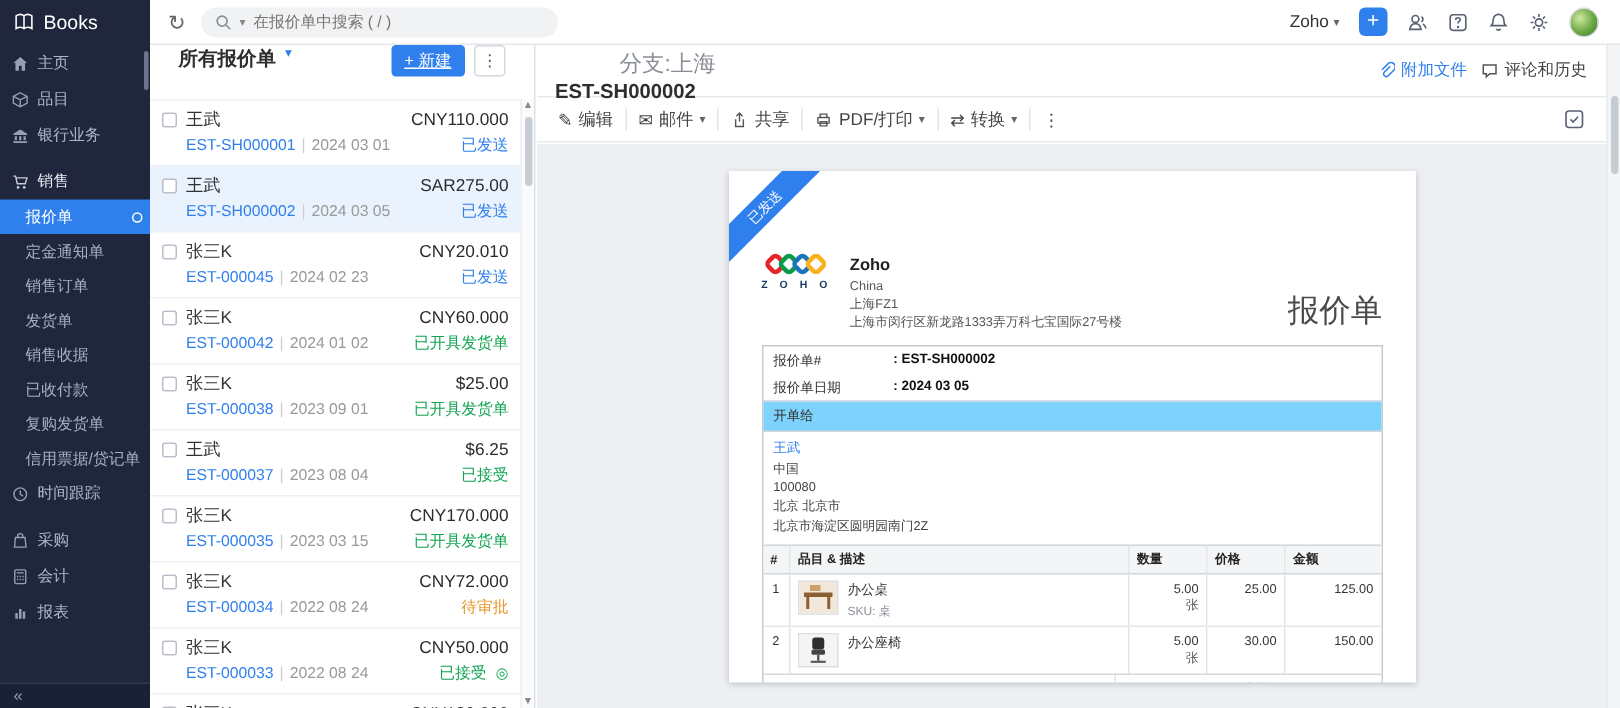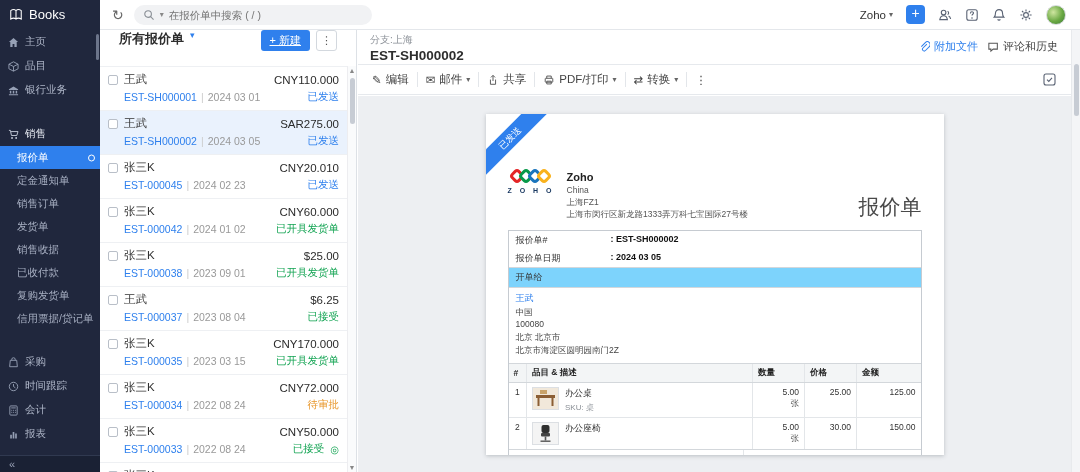--- a/index.html
+++ b/index.html
@@ -19,21 +19,21 @@
   .org .caret { font-size:8px; color:#666; }
   .plusbtn { width:19px; height:19px; background:#2f80ed; border-radius:4px; color:#fff; font-size:14px; line-height:17px; text-align:center; cursor:pointer; }
   .topicon { cursor:pointer; }
   .avatar { width:20px; height:20px; border-radius:50%; background:radial-gradient(circle at 35% 35%, #cfe6a0, #6aa843 55%, #3e7d3a); border:1px solid #d7dade; cursor:pointer; }
 
   
   .sidebar { position:absolute; top:30px; left:0; width:100px; bottom:0; background:#20273d; color:#aeb6c8; overflow:hidden; z-index:20; }
   .side-scroll-thumb { position:absolute; right:1px; top:4px; width:3px; height:26px; background:#8d97ad; border-radius:2px; opacity:.7; }
   .side-item { display:flex; align-items:center; gap:6px; padding:5px 8px; font-size:10.5px; cursor:pointer; white-space:nowrap; }
   .side-item svg { flex:none; }
-  .sec-gap { margin-top:20px; }
+  .sec-gap { margin-top:7px; }
   .side-sub { padding:4.5px 8px 4.5px 17px; font-size:10.5px; color:#a6aec1; cursor:pointer; white-space:nowrap; }
   .side-sub.active { background:#2f80ed; color:#fff; position:relative; }
   .side-sub.active::after { content:""; position:absolute; right:5px; top:50%; transform:translateY(-50%); width:5px; height:5px; border:1px solid #fff; border-radius:50%; background:#2f80ed; }
   .side-collapse { position:absolute; bottom:0; left:0; right:0; height:17px; background:#1a2134; border-top:1px solid #303950; color:#98a1b5; font-size:11px; display:flex; align-items:center; padding-left:9px; cursor:pointer; }
 
   
   .listpanel { position:absolute; top:30px; left:100px; width:257px; bottom:0; background:#fff; border-right:1px solid #dde1e6; z-index:10; }
   .list-header { height:36px; display:flex; align-items:flex-start; gap:6px; padding:0 19px; }
   .list-title { font-size:13px; font-weight:bold; color:#2e2e2e; cursor:pointer; }
   .list-title-caret { color:#2f80ed; font-size:9px; cursor:pointer; }
@@ -54,21 +54,21 @@
   .st-blue { color:#2f80ed; } .st-green { color:#13a453; } .st-orange { color:#e8972b; }
   .st-eye { color:#13a453; font-size:10px; margin-left:2px; cursor:pointer; }
   .list-scroll { position:absolute; top:36px; right:0; bottom:0; width:9px; background:#fafbfc; border-left:1px solid #ededf0; }
   .list-scroll .up { position:absolute; top:1px; left:0; right:0; text-align:center; font-size:7px; color:#888; cursor:pointer; }
   .list-scroll .down { position:absolute; bottom:1px; left:0; right:0; text-align:center; font-size:7px; color:#888; cursor:pointer; }
   .list-thumb { position:absolute; top:12px; left:1.5px; width:5px; height:46px; background:#c7ccd4; border-radius:3px; cursor:pointer; }
 
   
   .detail { position:absolute; top:30px; left:358px; right:0; bottom:0; background:#fff; }
   .detail-header { height:35px; border-bottom:1px solid #e6e9ed; position:relative; padding:3px 12px 0; }
-  .branch { font-size:10px; color:#8a8f96; }
+  .branch { font-size:15px; color:#8a8f96;margin-left:43px; }
   .dtitle { font-size:13.5px; font-weight:bold; color:#2e2e2e; margin-top:1px; }
   .dh-right { position:absolute; right:22px; top:9px; display:flex; align-items:center; gap:9px; font-size:11px; }
   .attach { color:#2f80ed; display:flex; align-items:center; gap:4px; cursor:pointer; }
   .comments { color:#444; display:flex; align-items:center; gap:4px; cursor:pointer; }
   .toolbar { height:30px; border-bottom:1px solid #e6e9ed; display:flex; align-items:center; padding:0 8px; font-size:11.5px; color:#444; }
   .tbtn { display:flex; align-items:center; gap:4px; padding:3px 6px; border-radius:3px; cursor:pointer; white-space:nowrap; }
   .tbtn .caret { font-size:8px; color:#666; }
   .tsep { width:1px; height:15px; background:#e3e6ea; margin:0 2px; }
   .tb-right { margin-left:auto; display:flex; align-items:center; gap:8px; padding-right:14px; }
   .panel-toggle { width:18px; height:18px; border-radius:3px; display:flex; align-items:center; justify-content:center; cursor:pointer; }
@@ -80,21 +80,21 @@
   .ribbon span { position:absolute; left:-30px; top:15px; width:108px; transform:rotate(-45deg); background:#2f80ed; color:#fff; font-size:9px; text-align:center; padding:2.5px 0; }
   .doc-head { display:flex; align-items:flex-start; }
   .logo-block { flex:none; }
   .rings { display:flex; padding-left:3px; }
   .ring { width:12px; height:12px; border:3.5px solid; border-radius:4px; transform:rotate(45deg); margin-right:-3px; background:#fff; }
   .logo-text { font-size:7px; font-weight:bold; letter-spacing:3px; color:#16355e; margin-top:5px; text-align:center; }
   .company { margin-left:12px; font-size:8.5px; color:#555; line-height:1.4; }
   .cmp-name { font-size:11px; font-weight:bold; color:#222; }
   .doc-type { margin-left:auto; font-size:21px; color:#4a4a4a; align-self:flex-end; }
   .doc-box { border:1px solid #c6cbd1; margin-top:9px; }
-  .frow { display:flex; font-size:9px; padding:2.5px 7px;gap:15px; }
+  .frow { display:flex; font-size:9px; padding:2.5px 7px; }
   .flabel { width:80px; color:#333; }
   .fval { font-weight:bold; color:#111; }
   .billto { background:#7dd3fc; border-top:1px solid #d3d7db; border-bottom:1px solid #d3d7db; padding:3px 7px; font-size:9px; color:#333; }
   .cust { padding:4px 7px 6px; font-size:8.5px; color:#444; line-height:1.5; }
   .cname { color:#2f80ed; font-size:9px; }
   table.items { width:100%; border-collapse:collapse; font-size:8.5px; }
   .items th { background:#f3f5f6; border-top:1px solid #d3d7db; border-bottom:1px solid #d3d7db; padding:3px 5px; font-weight:bold; color:#222; text-align:left; }
   .items th:not(:first-child), .items td:not(:first-child) { border-left:1px solid #e3e6e9; }
   .items td { padding:4px 5px; vertical-align:top; color:#333; }
   .items tr.r2 td { border-top:1px solid #e3e6e9; }
@@ -203,32 +203,32 @@
   </div>
   <div class="side-sub active"><span>报价单</span></div>
   <div class="side-sub"><span>定金通知单</span></div>
   <div class="side-sub"><span>销售订单</span></div>
   <div class="side-sub"><span>发货单</span></div>
   <div class="side-sub"><span>销售收据</span></div>
   <div class="side-sub"><span>已收付款</span></div>
   <div class="side-sub"><span>复购发货单</span></div>
   <div class="side-sub"><span>信用票据/贷记单</span></div>
 
-  <div class="side-item sec-gap">
-    <svg width="11" height="11" viewBox="0 0 12 12">
-        <path d="M2.5 3.6h7l.7 7H1.8z M4.1 3.6v-.9a1.9 1.9 0 0 1 3.8 0v.9" fill="none" stroke="#96a0b5" stroke-width="1"></path>
-      </svg>
-    <span>采购</span>
-  </div>
   <div class="side-item">
     <svg width="11" height="11" viewBox="0 0 12 12">
         <circle cx="6" cy="6" r="4.6" fill="none" stroke="#96a0b5" stroke-width="1"></circle>
         <path d="M6 3.3V6l2 1.4" fill="none" stroke="#96a0b5" stroke-width="1"></path>
       </svg>
     <span>时间跟踪</span>
+  </div>
+  <div class="side-item sec-gap">
+    <svg width="11" height="11" viewBox="0 0 12 12">
+        <path d="M2.5 3.6h7l.7 7H1.8z M4.1 3.6v-.9a1.9 1.9 0 0 1 3.8 0v.9" fill="none" stroke="#96a0b5" stroke-width="1"></path>
+      </svg>
+    <span>采购</span>
   </div>
   <div class="side-item">
     <svg width="11" height="11" viewBox="0 0 12 12">
         <rect x="2" y="1" width="8" height="10" rx="1" fill="none" stroke="#96a0b5" stroke-width="1"></rect>
         <path d="M3.5 3.2h5M3.6 5.8h1M5.6 5.8h1M7.6 5.8h1M3.6 8h1M5.6 8h1M7.6 8h1" stroke="#96a0b5" stroke-width="1"></path>
       </svg>
     <span>会计</span>
   </div>
   <div class="side-item">
     <svg width="11" height="11" viewBox="0 0 12 12">

